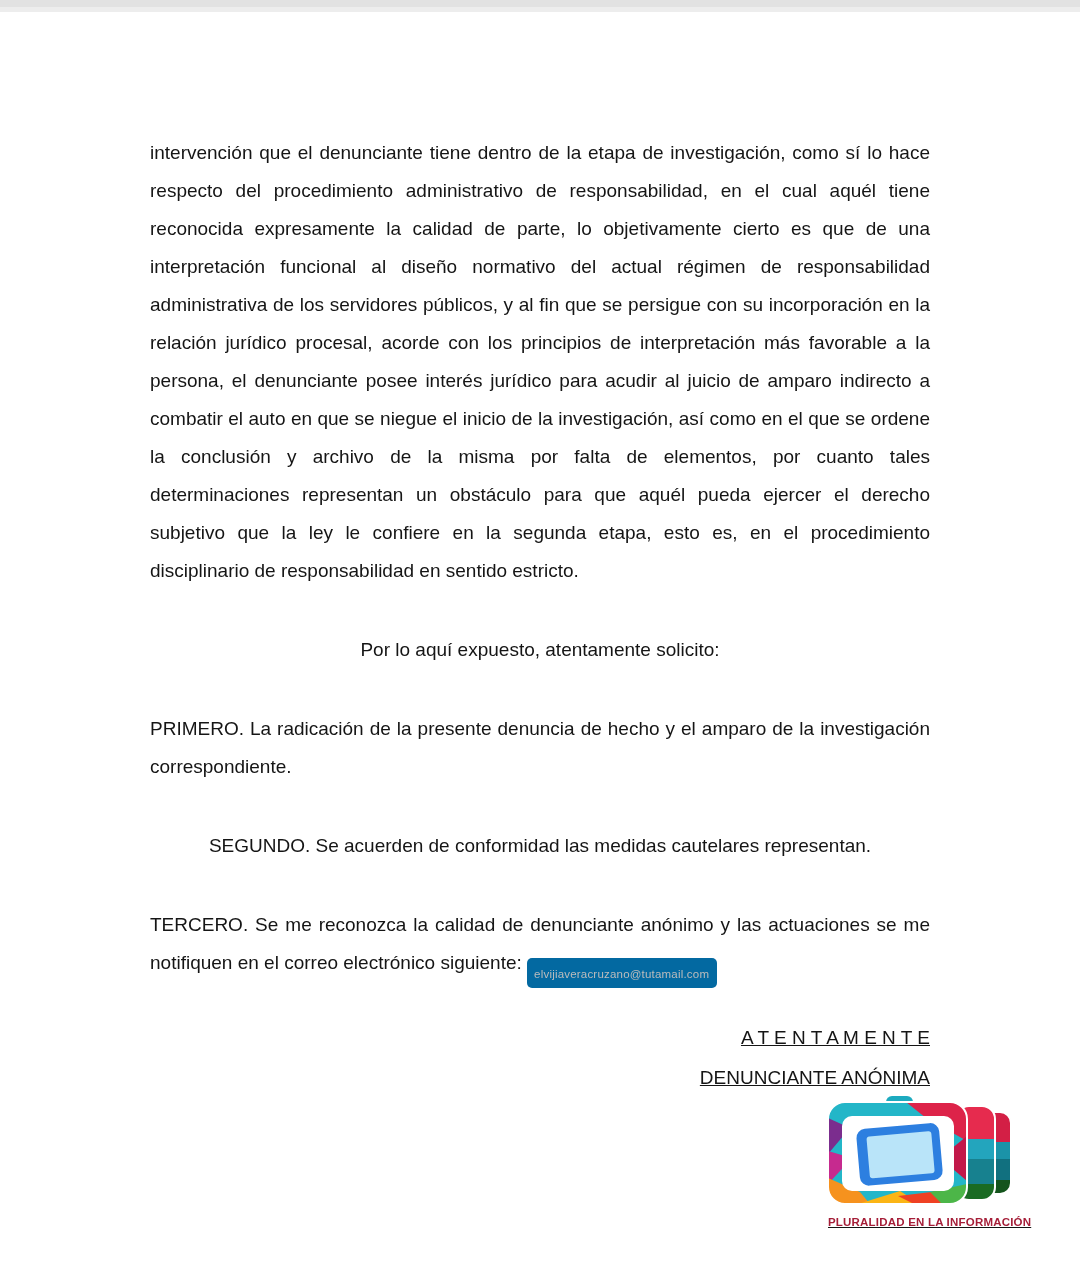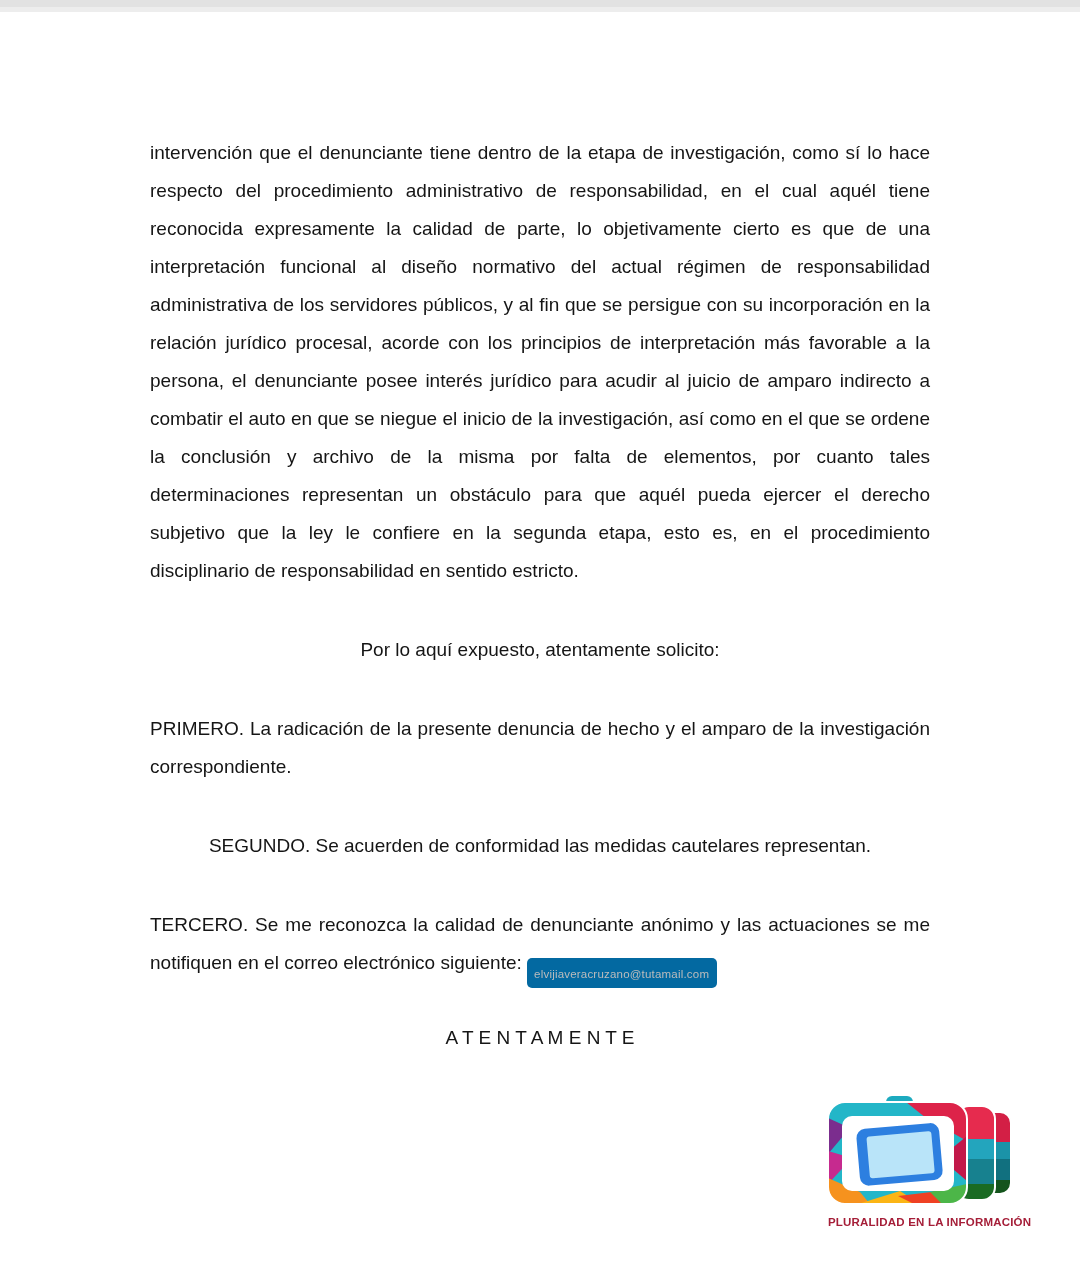--- a/index.html
+++ b/index.html
@@ -37,29 +37,31 @@
     line-height: 12px;
     padding: 10px 8px 8px 7px;
     border-radius: 5px;
     vertical-align: -9px;
     white-space: nowrap;
     letter-spacing: 0.2px;
   }
   .signature {
     margin-top: -11px;
     line-height: 40px;
-    text-align: center;
+    text-align: right;
+    text-decoration: underline;
   }
   .signature div { white-space: nowrap; }
   .logo-block {
     position: absolute;
     left: 828px;
     top: 1096px;
     width: 184px;
     text-align: left;
+    text-decoration: underline;
   }
   .logo-caption {
     margin-top: 3px;
     font-size: 11.5px;
     font-weight: bold;
     color: #a51e38;
     letter-spacing: 0.2px;
     white-space: nowrap;
   }
 </style>
@@ -74,20 +76,21 @@
   <p class="single">Por lo aquí expuesto, atentamente solicito:</p>
 
   <p>PRIMERO. La radicación de la presente denuncia de hecho y el amparo de la investigación correspondiente.</p>
 
   <p class="single">SEGUNDO. Se acuerden de conformidad las medidas cautelares representan.</p>
 
   <p><span>TERCERO. Se me reconozca la calidad de denunciante anónimo y las actuaciones se me notifiquen en el correo electrónico siguiente:</span> <span class="redacted">elvijiaveracruzano@tutamail.com</span></p>
 
   <div class="signature">
     <div>A T E N T A M E N T E</div>
+    <div>DENUNCIANTE ANÓNIMA</div>
   </div>
 </div>
 
 <div class="logo-block">
   <span>
     <svg width="184" height="113" viewBox="0 0 184 113" xmlns="http://www.w3.org/2000/svg">
       <defs>
         <clipPath id="c-b2">
             <rect x="153" y="16" width="30" height="82" rx="11"></rect>
           </clipPath>

